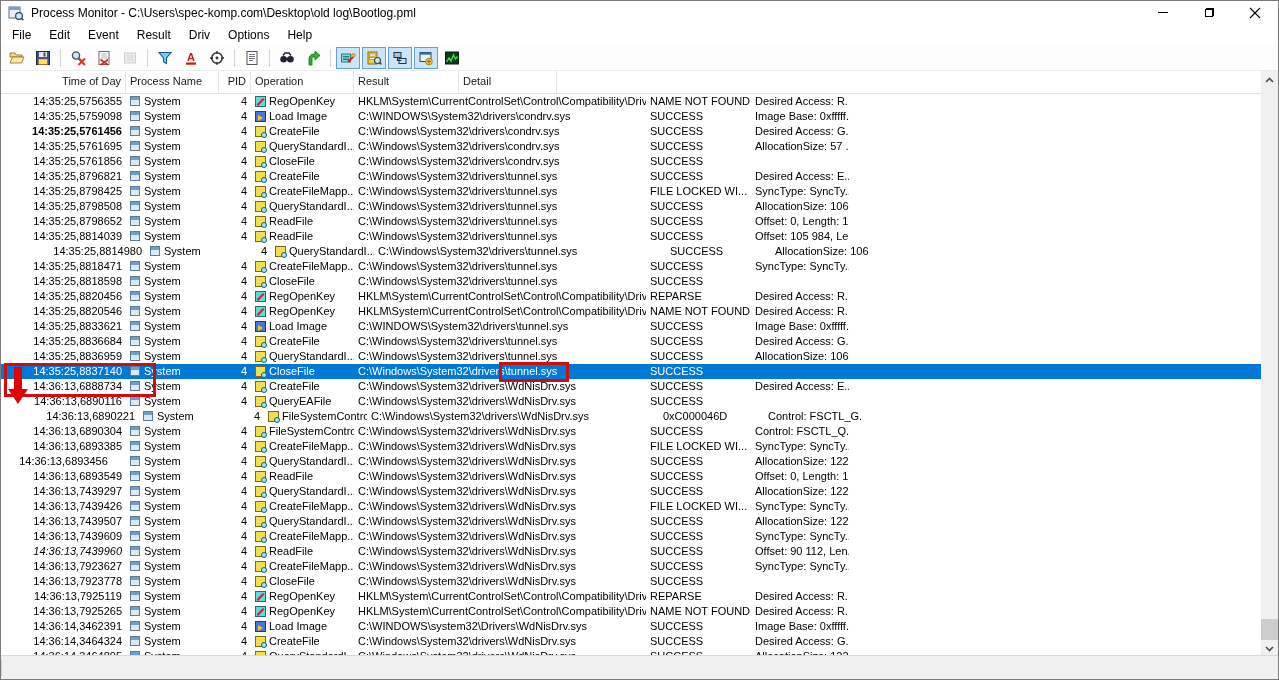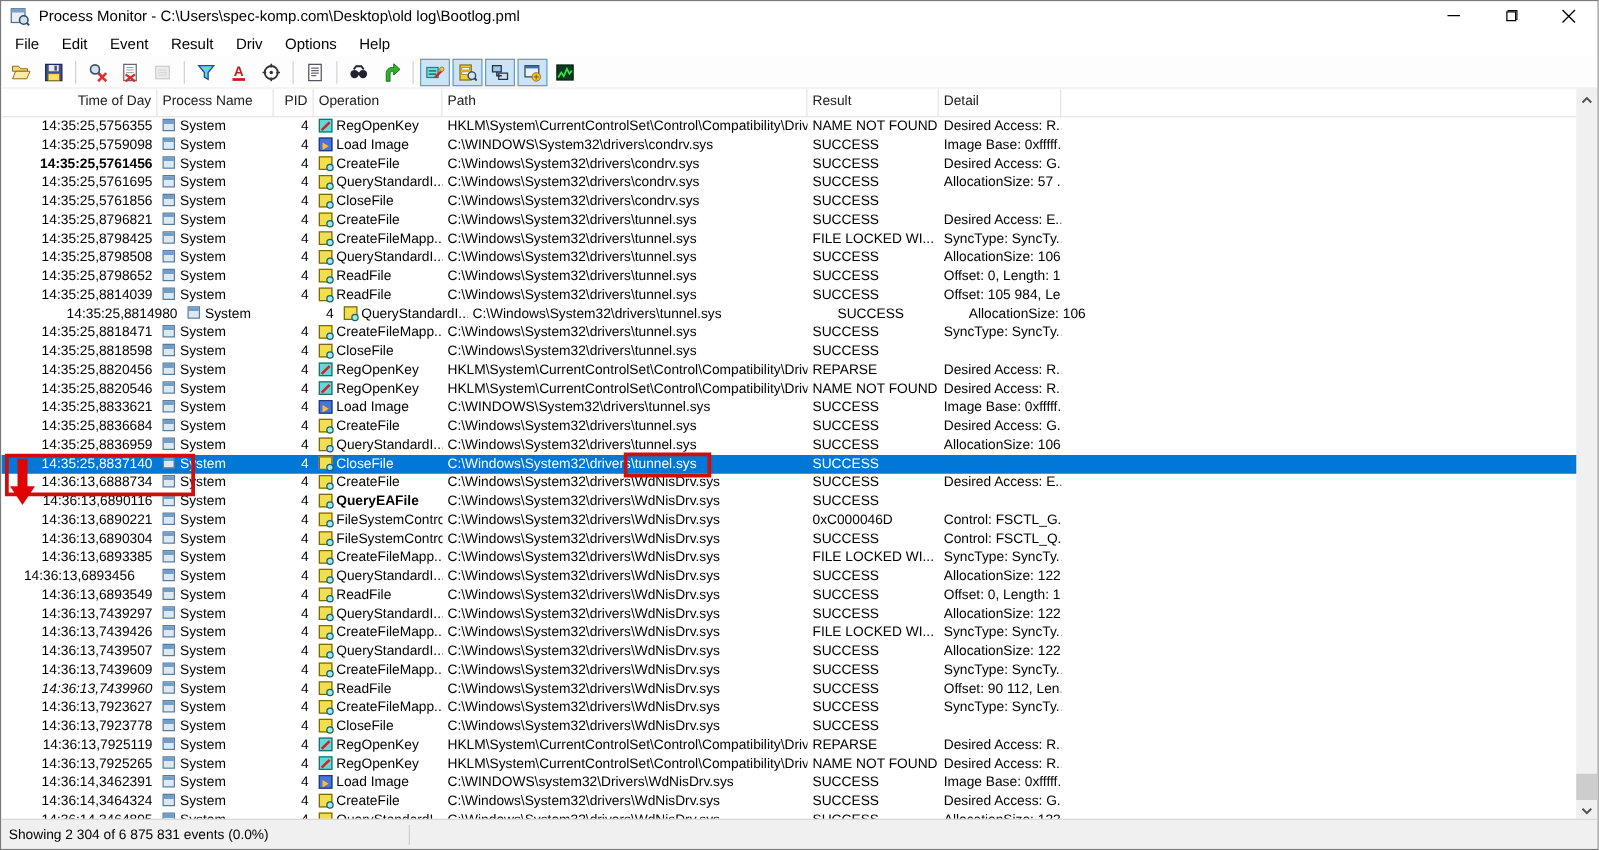--- a/index.html
+++ b/index.html
@@ -256,21 +256,20 @@
           </svg>
         </span>
       </button>
     </div>
 
   <div class="lheader" id="lheader">
       <div class="hcell r" style="width: 125px;">Time of Day</div>
       <div class="hcell" style="width: 93px;">Process Name</div>
       <div class="hcell r" style="width: 32px;">PID</div>
       <div class="hcell" style="width: 103px;">Operation</div>
-      <div class="hcell" style="width: 292px;">Path</div>
       <div class="hcell" style="width: 105px;">Result</div>
       <div class="hcell" style="width: 98px;">Detail</div>
     </div>
 
   <div class="lbody" id="lbody">
       <div class="row">
         <div class="cell r" style="width: 125px;">14:35:25,5756355</div>
         <div class="cell" style="width: 93px;"><span class="pri"></span><span>System</span></div>
         <div class="cell r" style="width: 32px;">4</div>
         <div class="cell" style="width: 103px;"><span class="opi opi-reg"></span><span>RegOpenKey</span></div>
@@ -446,27 +445,27 @@
         <div class="cell r" style="width: 32px;">4</div>
         <div class="cell" style="width: 103px;"><span class="opi opi-file"></span><span>CreateFile</span></div>
         <div class="cell" style="width: 292px;">C:\Windows\System32\drivers\WdNisDrv.sys</div>
         <div class="cell" style="width: 105px;">SUCCESS</div>
         <div class="cell" style="width: 98px;">Desired Access: E...</div>
       </div>
       <div class="row">
         <div class="cell r" style="width: 125px;">14:36:13,6890116</div>
         <div class="cell" style="width: 93px;"><span class="pri"></span><span>System</span></div>
         <div class="cell r" style="width: 32px;">4</div>
-        <div class="cell" style="width: 103px; font-weight: bold;"><span class="opi opi-file"></span><span>QueryEAFile</span></div>
+        <div class="cell" style="width: 103px;"><span class="opi opi-file"></span><span>QueryEAFile</span></div>
         <div class="cell" style="width: 292px;">C:\Windows\System32\drivers\WdNisDrv.sys</div>
         <div class="cell" style="width: 105px;">SUCCESS</div>
         <div class="cell" style="width: 98px;"></div>
       </div>
       <div class="row">
-        <div class="cell r" style="width: 125px;">14:36:13,6890221</div>
+        <div class="cell r" style="width: 125px; margin-left: 13px;">14:36:13,6890221</div>
         <div class="cell" style="width: 93px;"><span class="pri"></span><span>System</span></div>
         <div class="cell r" style="width: 32px;">4</div>
         <div class="cell" style="width: 103px;"><span class="opi opi-file"></span><span>FileSystemControl</span></div>
         <div class="cell" style="width: 292px;">C:\Windows\System32\drivers\WdNisDrv.sys</div>
         <div class="cell" style="width: 105px;">0xC000046D</div>
         <div class="cell" style="width: 98px;">Control: FSCTL_G...</div>
       </div>
       <div class="row">
         <div class="cell r" style="width: 125px;">14:36:13,6890304</div>
         <div class="cell" style="width: 93px;"><span class="pri"></span><span>System</span></div>
@@ -621,21 +620,20 @@
     </div>
     <div class="sthumb" style="top:548px;height:21px;"></div>
     <div class="sbtn" style="bottom:0;">
       <svg width="9" height="6" viewBox="0 0 9 6">
           <path d="M1 1 4.5 4.5 8 1" fill="none" stroke="#505050" stroke-width="1.6"></path>
         </svg>
     </div>
   </div>
 
   <div class="statusbar">
-    <div class="status-left">Showing 2 304 of 6 875 831 events (0.0%)</div>
     <div class="status-div"></div>
   </div>
 
   <div class="anno anno-box" style="left:3px;top:362px;width:152px;height:34px;"></div>
   <div class="anno anno-box" style="left:498px;top:361px;width:70px;height:20px;"></div>
   <div class="anno anno-arrow-shaft"></div>
   <div class="anno anno-arrow-head"></div>
 
 </div>
 

